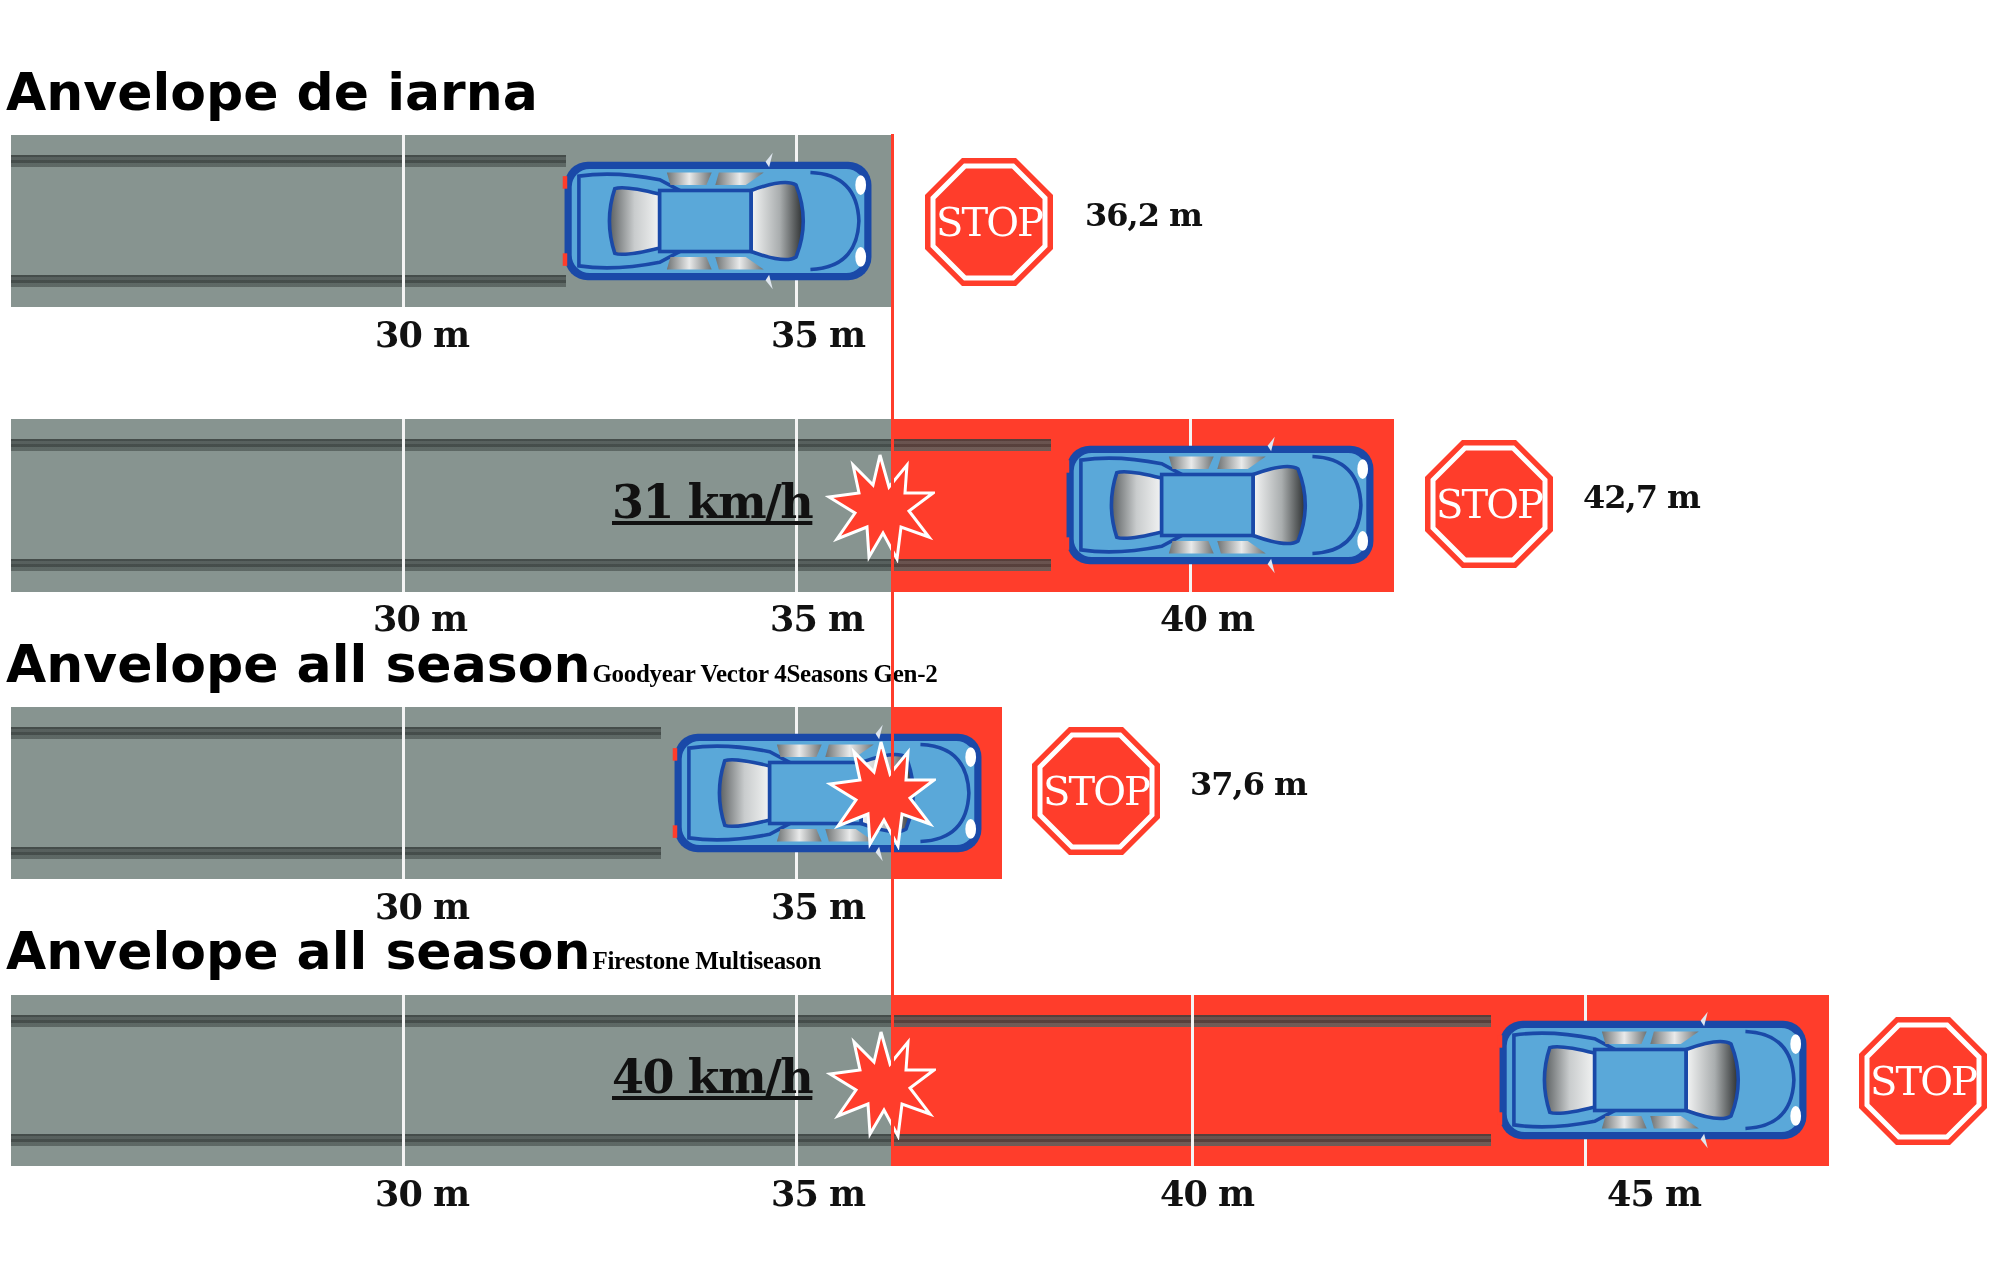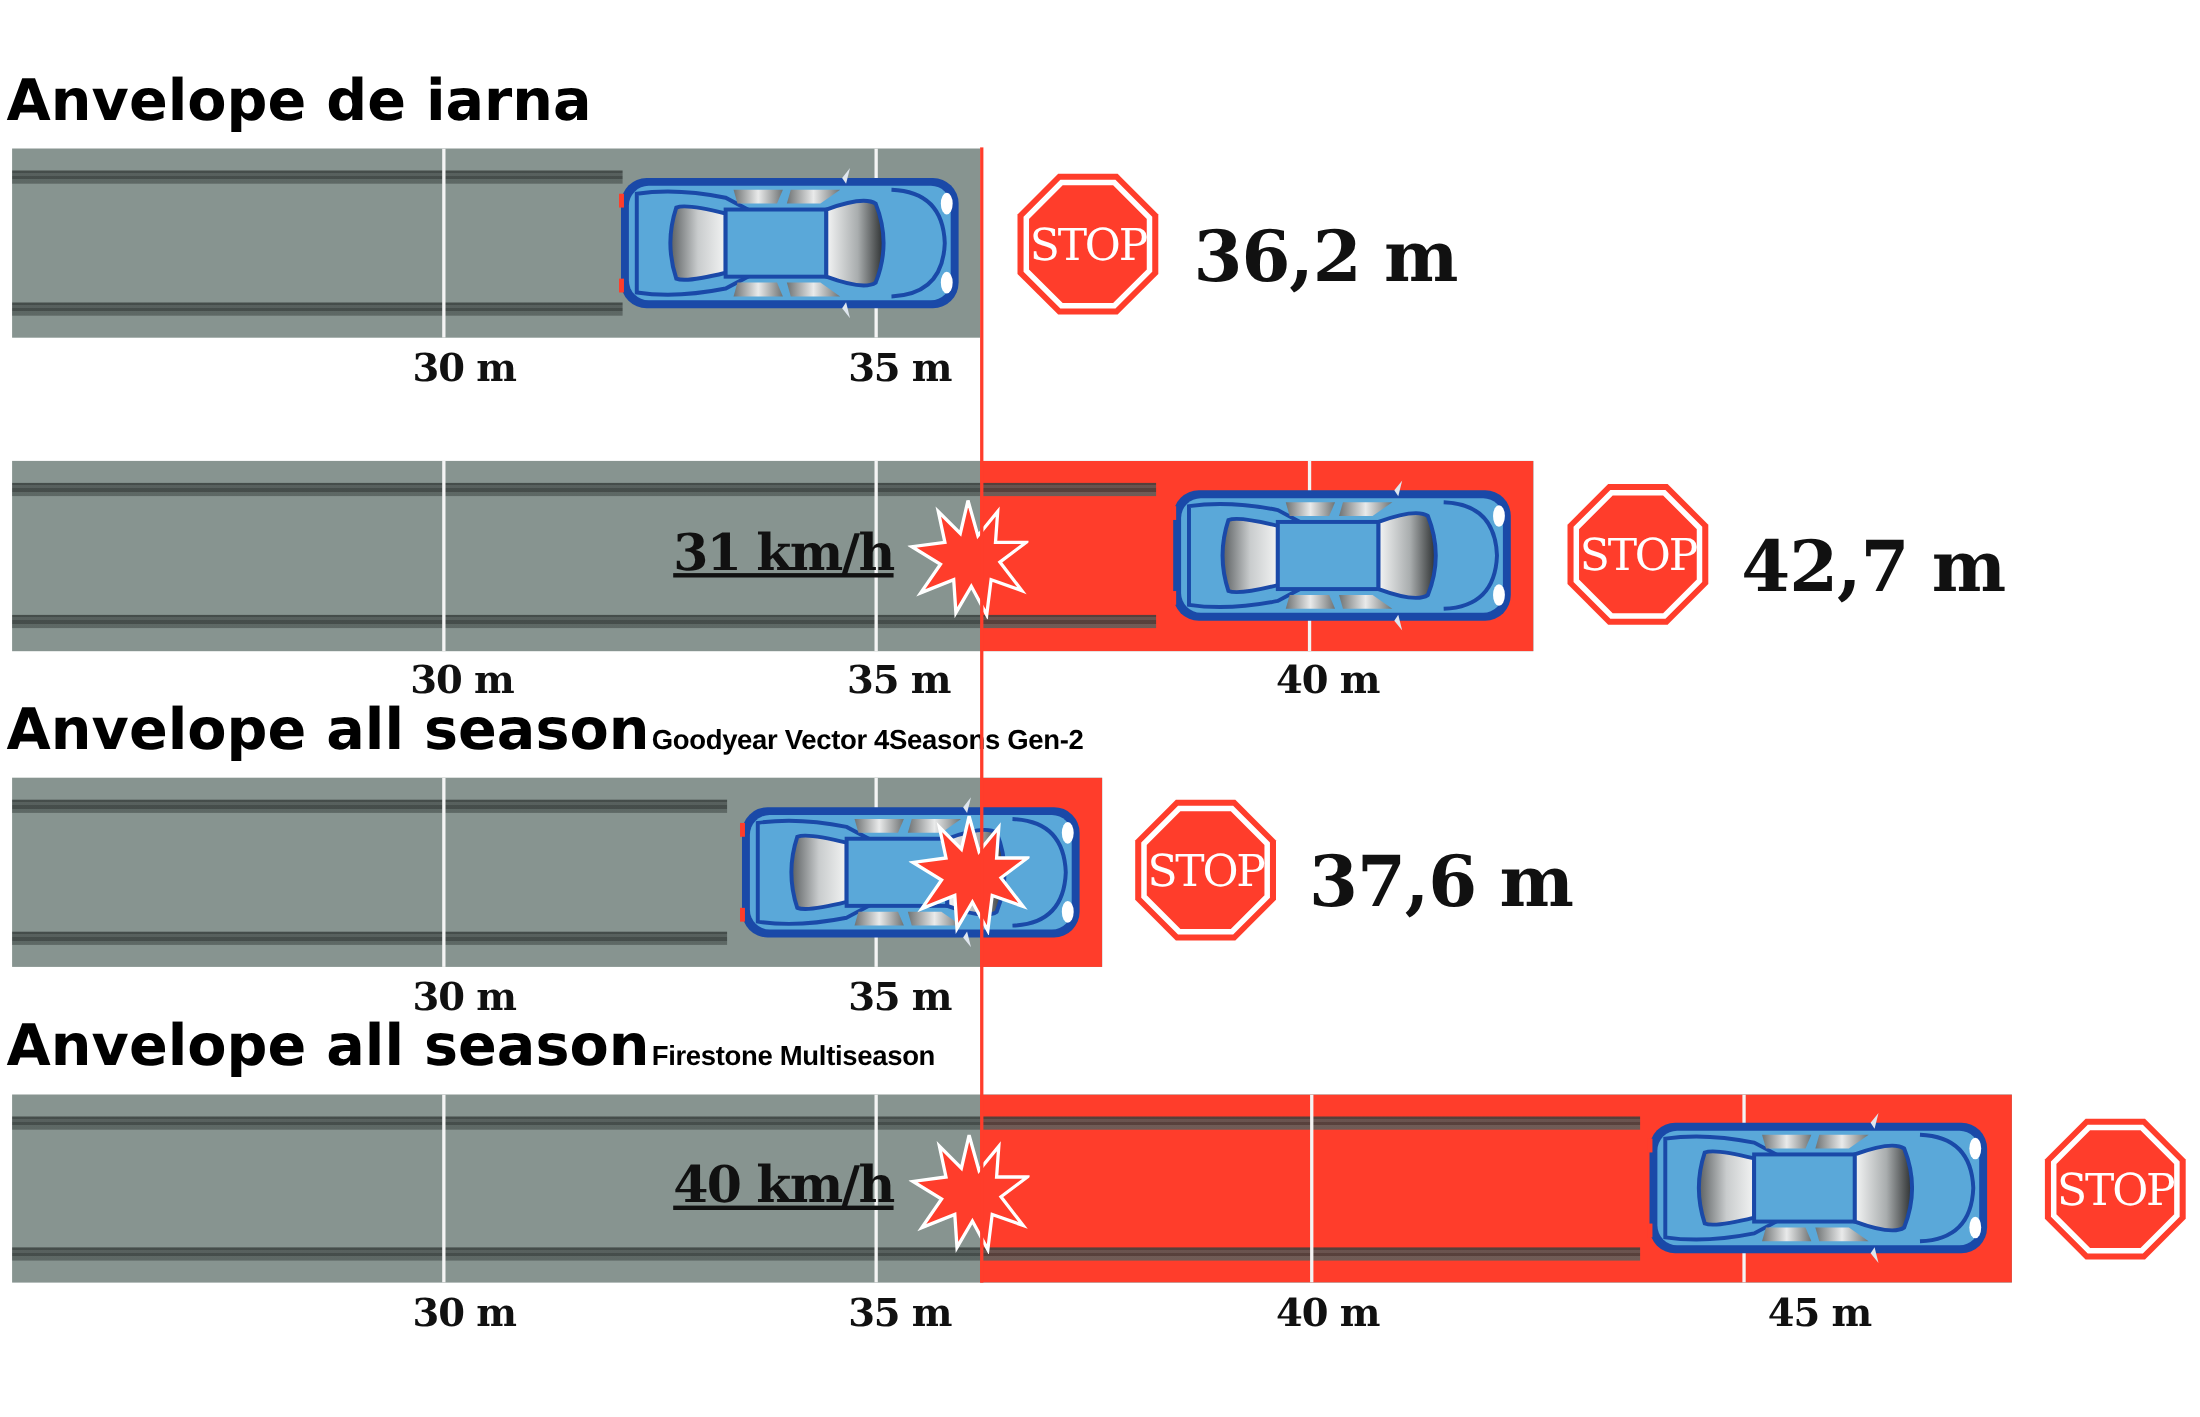--- a/index.html
+++ b/index.html
@@ -1,25 +1,25 @@
 <!DOCTYPE html>
 <html><head>
 <meta charset="utf-8">
 <style>
   html, body { margin: 0; padding: 0; background: #ffffff; }
   #stage { position: relative; width: 2000px; height: 1288px; overflow: hidden; background: #ffffff; font-family: "DejaVu Sans", sans-serif; padding-left: 20px; }
   .title { position: absolute; left: 6px; font-family: "DejaVu Sans", sans-serif; font-weight: bold; font-size: 52px; color: #000; white-space: nowrap; line-height: 1; }
-  .title .sub { font-family: Liberation Sans, sans-serif; font-weight: bold; font-size: 25px; margin-left: 2px; letter-spacing: -0.3px; }
+  .title .sub { font-family: Liberation Serif, serif; font-weight: bold; font-size: 25px; margin-left: 2px; letter-spacing: -0.3px; }
   .road { position: absolute; left: 11px; background: #879490; overflow: hidden; }
   .red-zone { position: absolute; top: 0; bottom: 0; background: #ff3d2b; }
   .skid { position: absolute; left: 0; height: 12px; background: linear-gradient(#39403e 0 2px, #4f5755 2px 5px, #3a413f 5px 8px, #56605d 8px 12px); opacity: 0.85; }
   .gridline { position: absolute; top: 0; bottom: 0; width: 3px; background: #f4f4f4; }
   .tick { position: absolute; font-family: "DejaVu Serif", serif; font-weight: bold; font-size: 35px; color: #111; transform: translateX(-50%); white-space: nowrap; letter-spacing: -1px; }
   .speed { position: absolute; font-family: "DejaVu Serif", serif; font-weight: bold; font-size: 46px; color: #111; white-space: nowrap; letter-spacing: -1.5px; text-decoration: underline; }
-  .dist { position: absolute; font-family: "DejaVu Serif", serif; font-weight: bold; font-size: 64px; color: #111; white-space: nowrap; letter-spacing: -1px; }
+  .dist { position: absolute; font-family: "DejaVu Serif", serif; font-weight: bold; font-size: 32px; color: #111; white-space: nowrap; letter-spacing: -1px; }
   .stop { position: absolute; width: 132px; height: 132px; }
   .car { position: absolute; width: 350px; height: 140px; }
   .burst { position: absolute; width: 110px; height: 110px; }
   .stop-line { position: absolute; width: 3px; background: #ff3d2b; }
 </style>
 </head>
 <body>
 
 <div id="stage">
 

